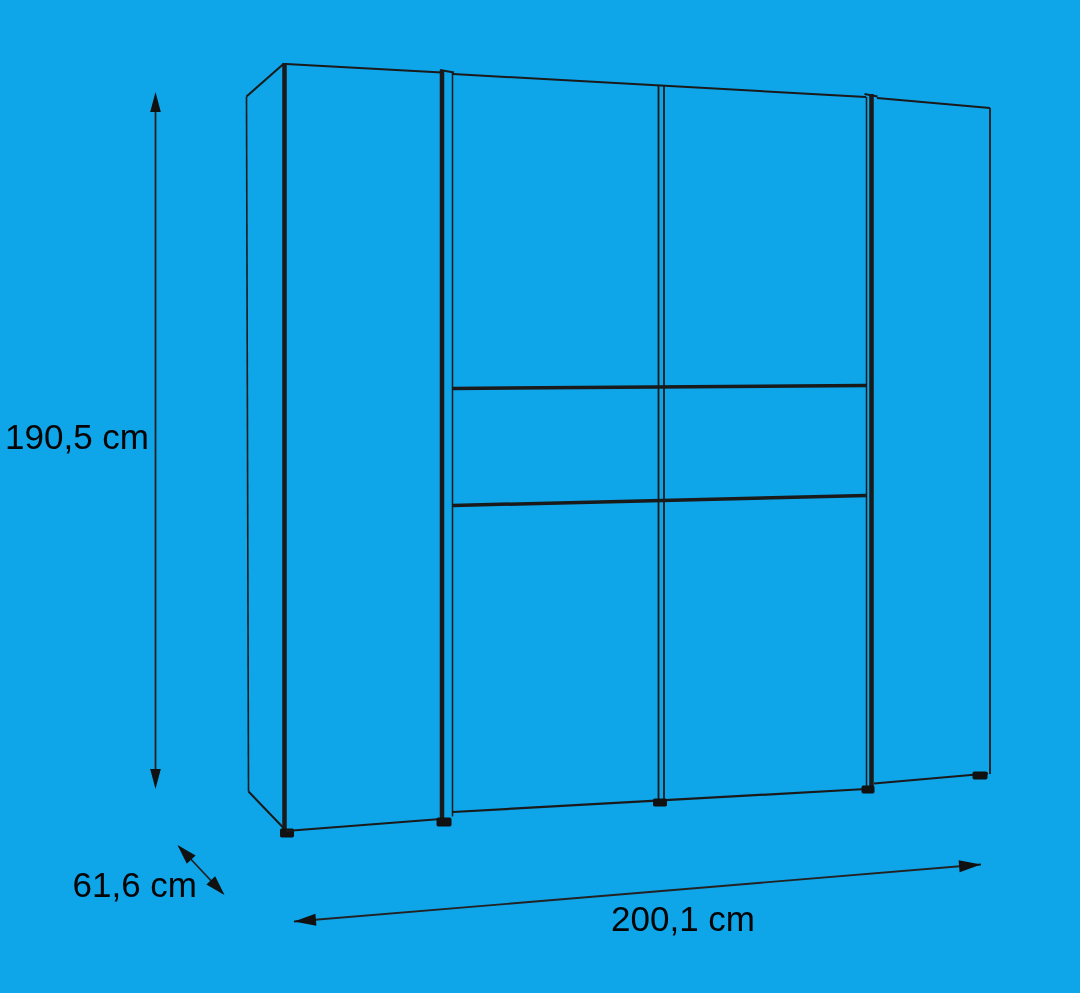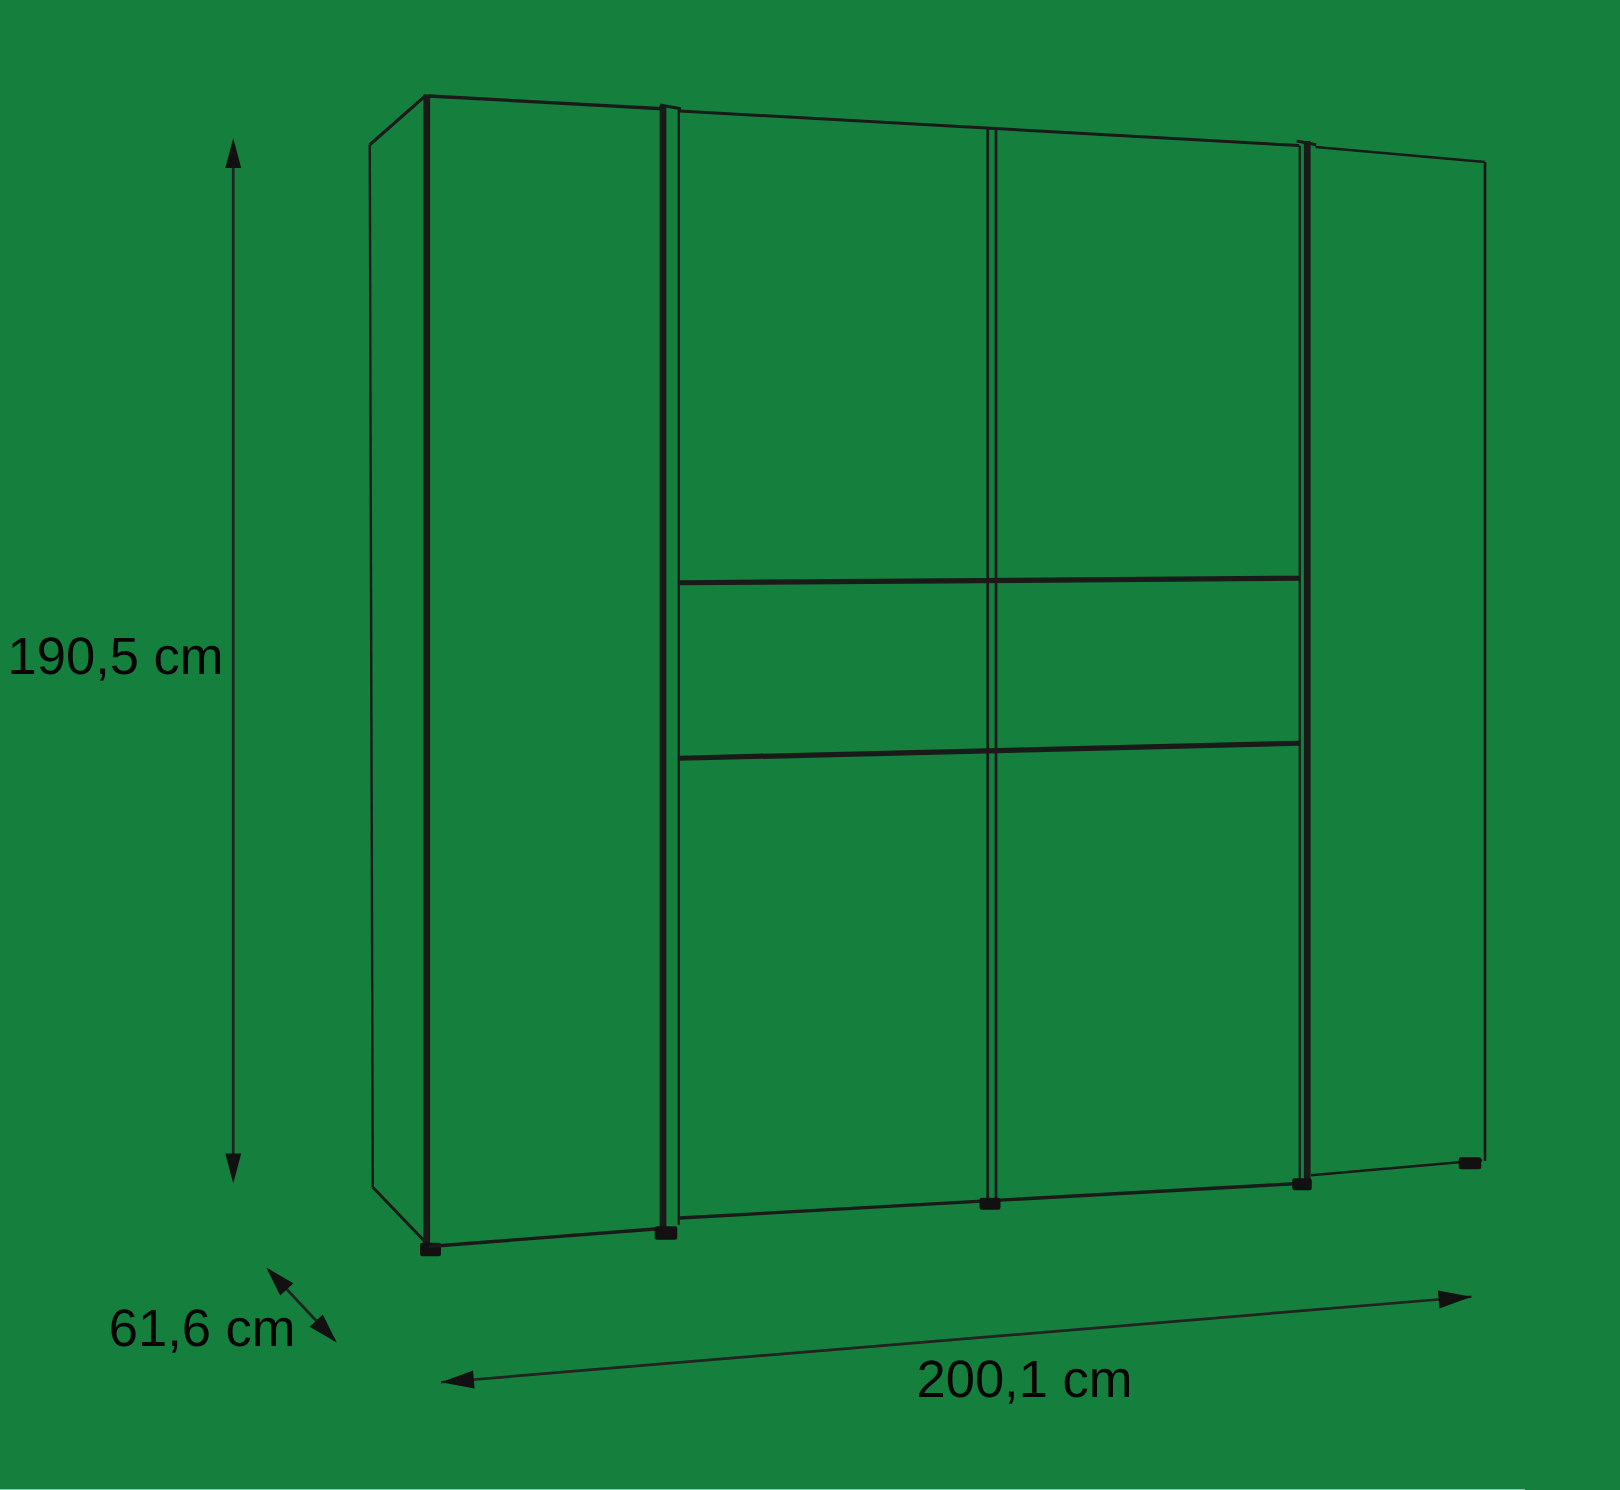--- a/index.html
+++ b/index.html
@@ -5,21 +5,21 @@
   html, body {
     margin: 0;
     padding: 0;
     background: #ffffff;
     font-family: "Liberation Sans", sans-serif;
   }
   .stage {
     position: relative;
     width: 1080px;
     height: 993px;
-    background: #15803d;
+    background: #0ea5e9;
     overflow: hidden;
   }
   svg { display: block; }
   .ln   { stroke: #1a1a1a; fill: none; }
   .dim  { stroke: #222222; fill: none; stroke-width: 1.8px; }
   .head { fill: #111111; stroke: none; }
   .foot { fill: #111111; stroke: #111111; }
   .lbl  {
     fill: #050505;
     font-family: "Liberation Sans", sans-serif;

